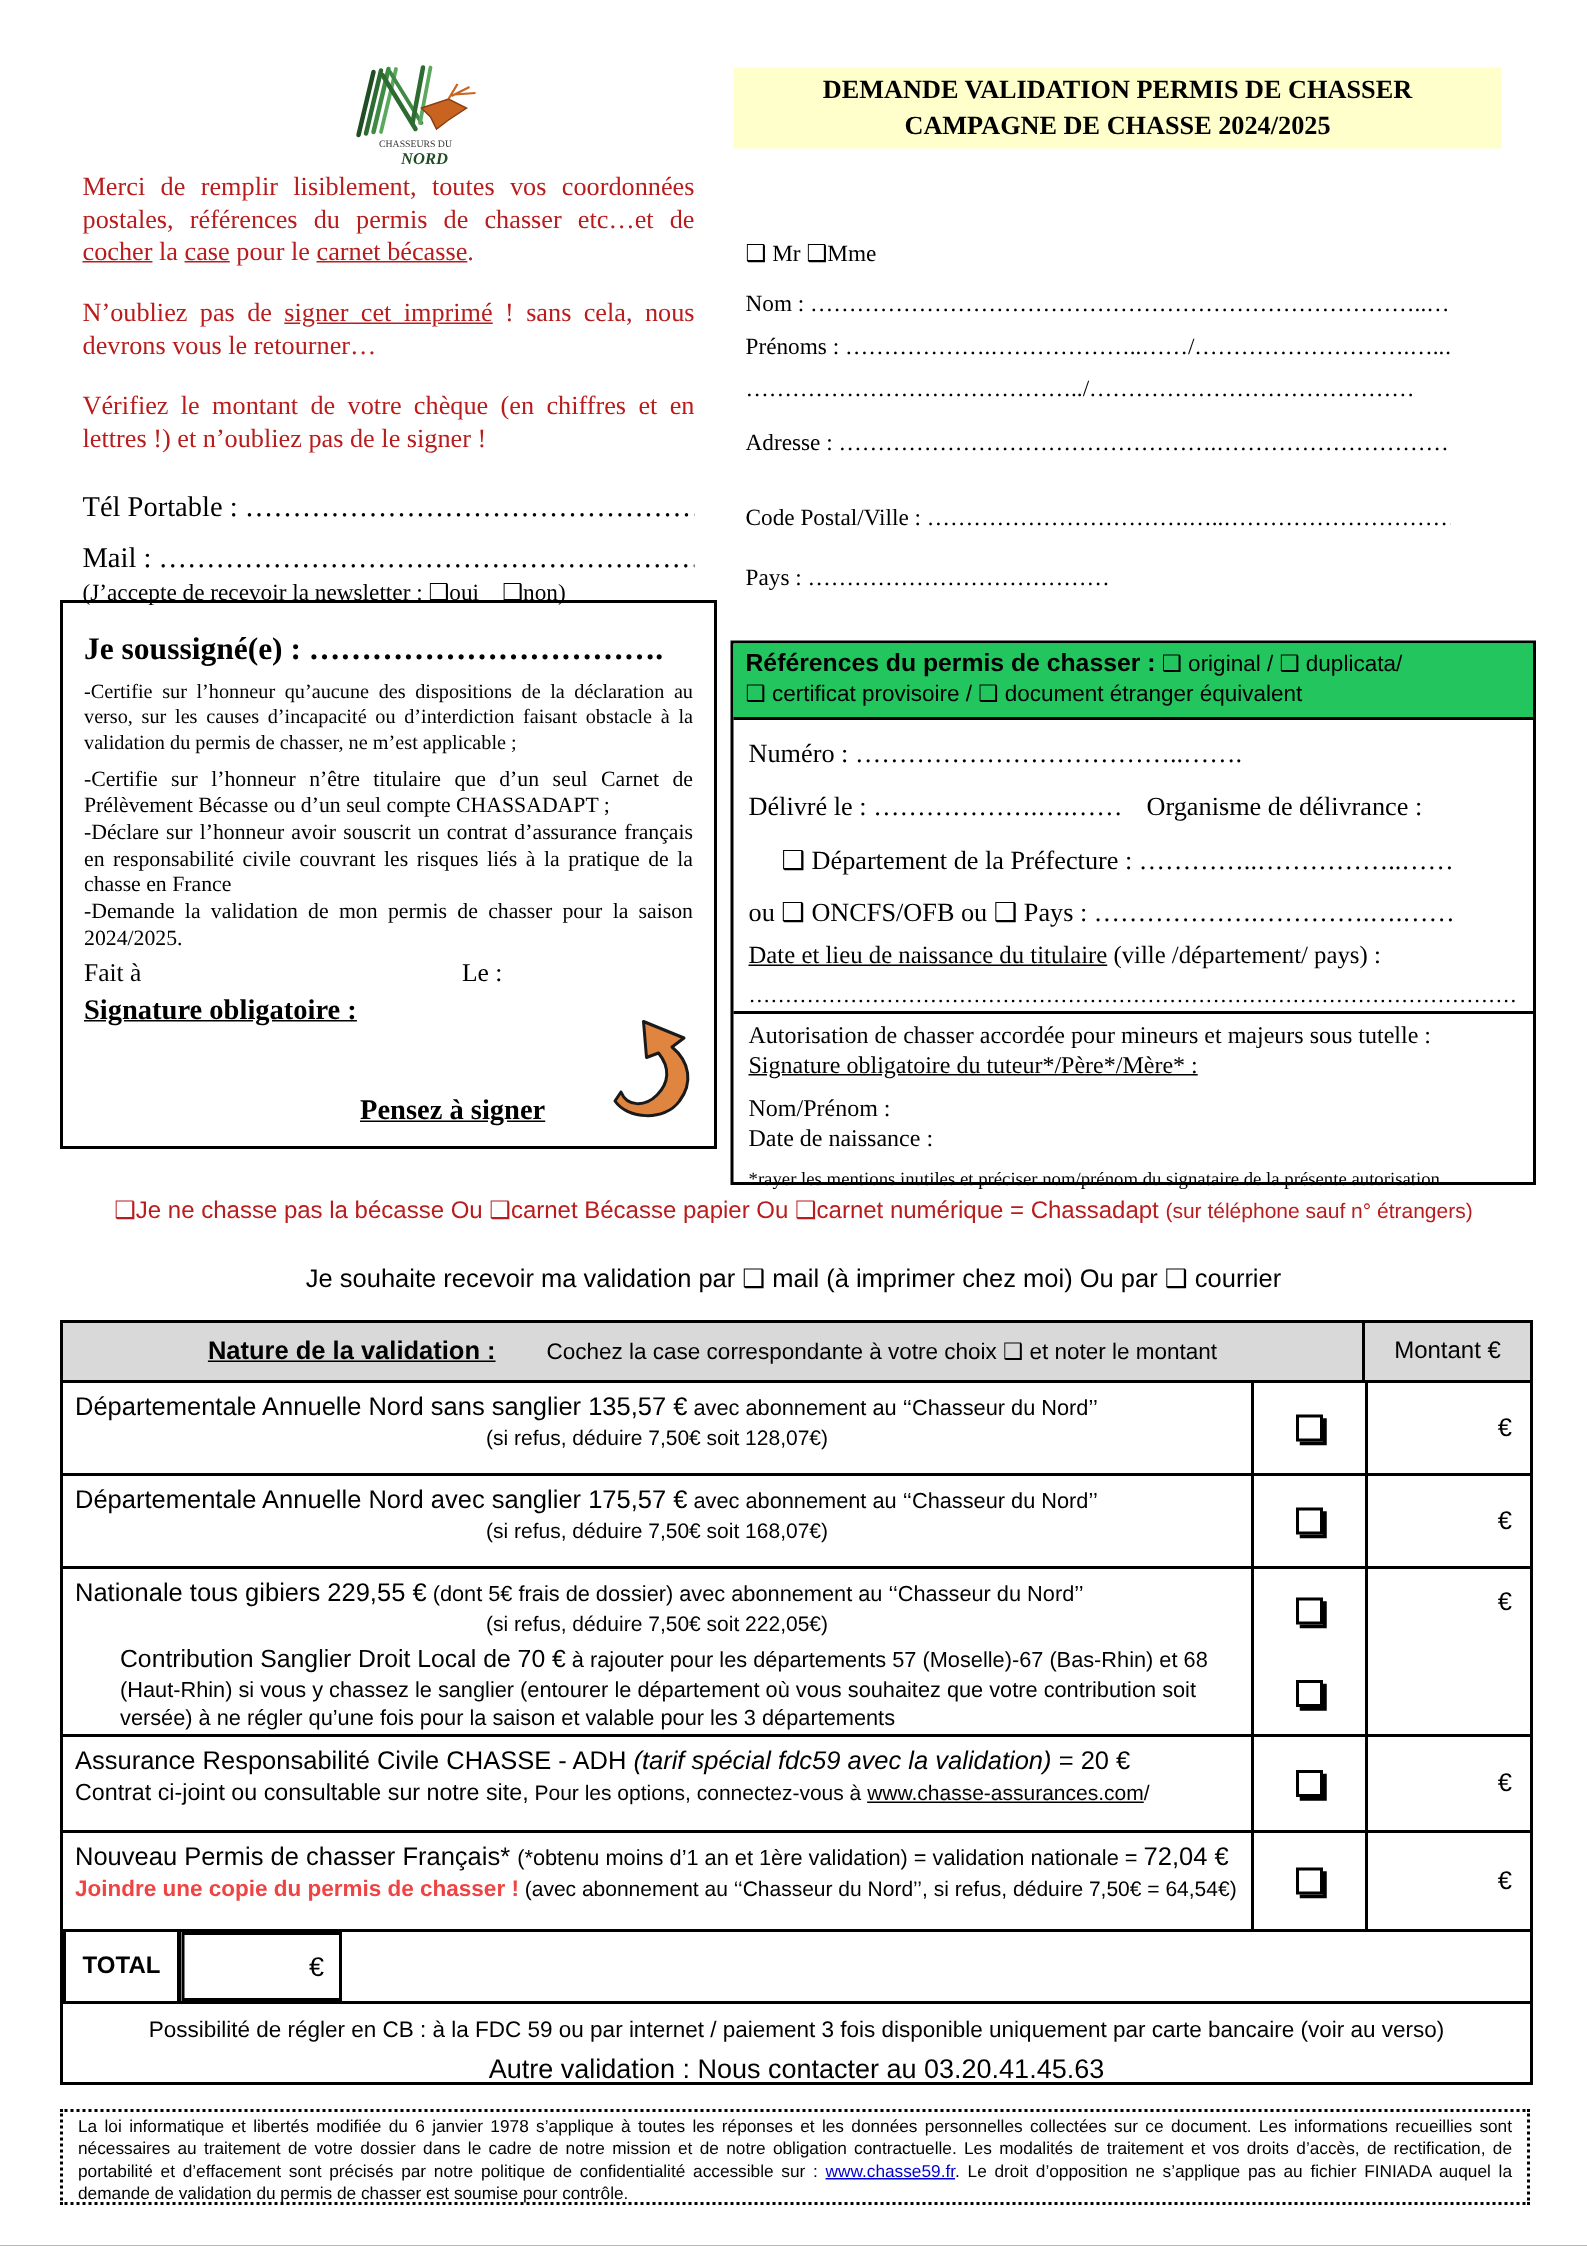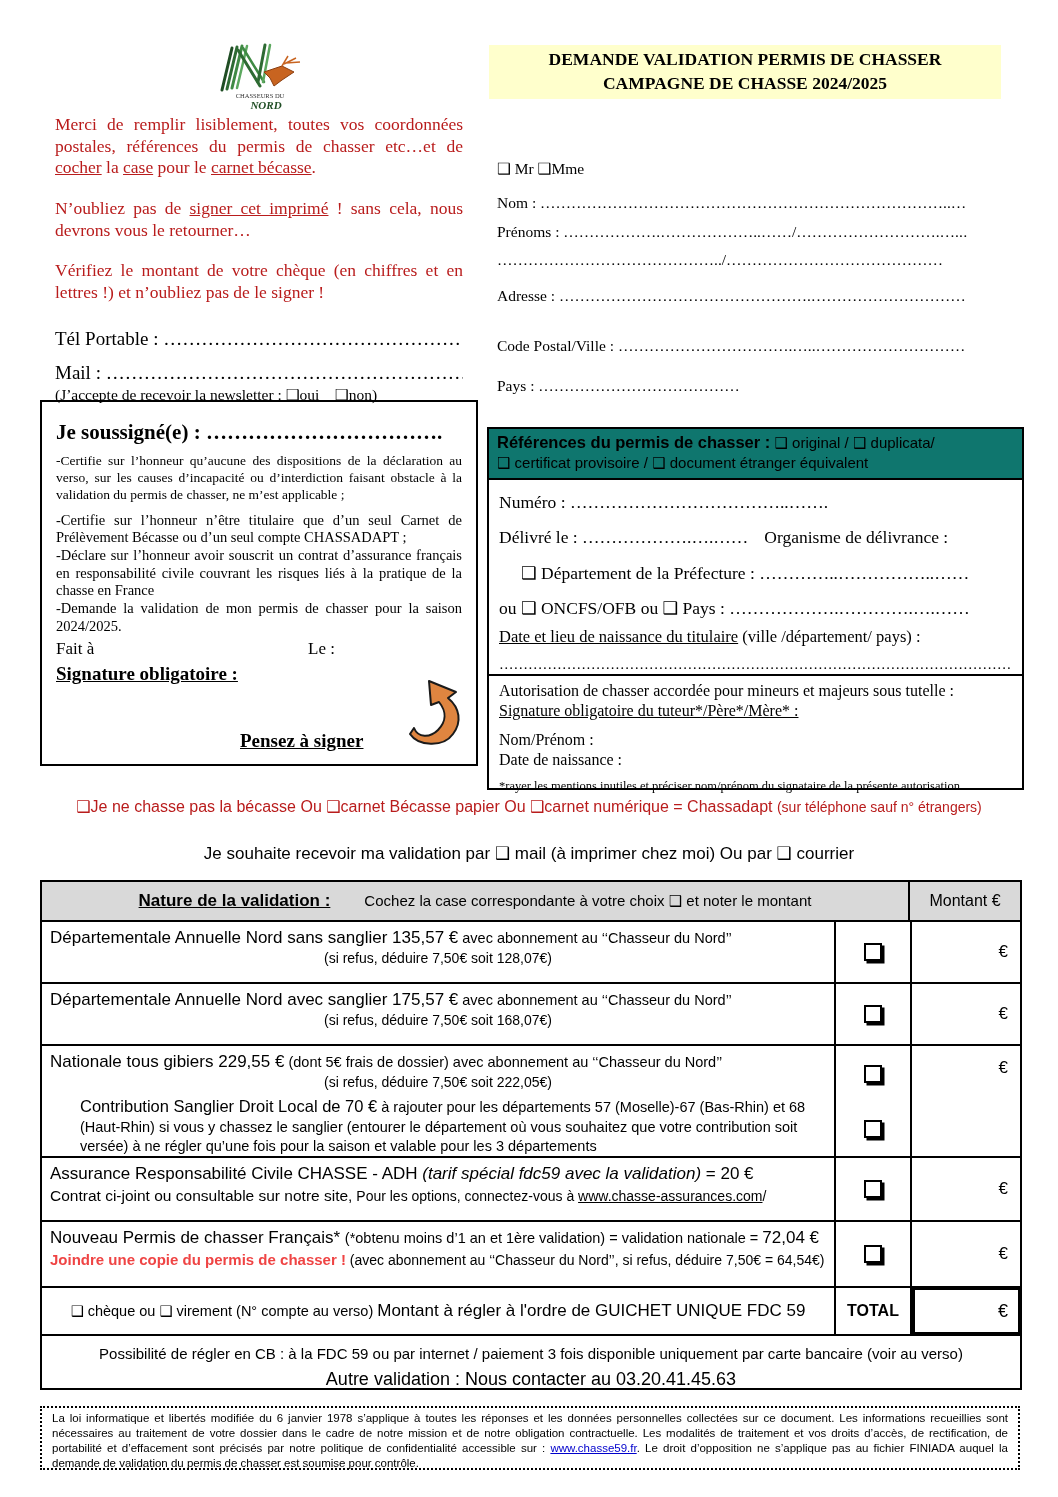--- a/index.html
+++ b/index.html
@@ -3,21 +3,21 @@
 <meta charset="utf-8">
 <style>
   html,body{margin:0;padding:0;background:#888;}
   .page{position:relative;width:1058px;height:1497px;background:#fff;overflow:hidden;
         font-family:"Liberation Serif","DejaVu Serif",serif;color:#000;}
   .b{font-weight:normal}.i{font-style:italic}.u{text-decoration:underline}
   .nowrap{white-space:nowrap;overflow:hidden}
   .orange{color:#b91c1c}
 
   
-  .logo{position:absolute;left:208px;top:42px;width:100px;height:70px;text-align:right;}
+  .logo{position:absolute;left:225px;top:42px;width:100px;height:70px;text-align:right;}
 
   
   .title-box{position:absolute;left:489px;top:45px;width:512px;background:#FFFFCC;
              text-align:center;font-weight:bold;font-size:17.5px;line-height:1.35;padding:3px 0 4px;}
 
   
   .intro{position:absolute;left:55px;top:114px;width:408px;}
   .intro p{margin:0 0 19px 0;font-size:17.5px;line-height:1.24;text-align:justify;}
   .tel-line{font-size:19px;margin-top:24px;}
   .mail-line{font-size:19px;margin-top:12px;}
@@ -35,21 +35,21 @@
   .bl-p{font-size:14.5px;line-height:1.22;text-align:justify;margin:0;}
   .bl-faitle{font-size:17px;margin-top:4px;position:relative;height:24px;}
   .bl-le{position:absolute;left:252px;top:0;}
   .bl-sig{font-size:19px;font-weight:bold;text-decoration:underline;}
   .bl-pensez{position:absolute;left:198px;bottom:12px;font-size:19px;font-weight:bold;text-decoration:underline;}
   .bl-arrow{position:absolute;right:6px;bottom:10px;}
 
   
   .box-right{position:absolute;left:487px;top:427px;width:537px;height:363px;border:2px solid #000;
              box-sizing:border-box;}
-  .refs-header{background:#0f766e;border-bottom:2px solid #000;padding:3px 8px 5px;
+  .refs-header{background:#22c55e;border-bottom:2px solid #000;padding:3px 8px 5px;
                font-family:"Liberation Sans","DejaVu Sans",sans-serif;font-size:15px;line-height:1.3;}
   .refs-header .hb{font-weight:bold;font-size:16.5px;}
   .refs-body{padding:4px 10px;height:186px;border-bottom:2px solid #000;font-size:17.5px;}
   .refs-numero{margin-top:8px;font-family:Liberation Serif, serif;}
   .refs-delivre{margin-top:14px;}
   .refs-dept{margin-top:15px;padding-left:22px;}
   .refs-oncfs{margin-top:14px;}
   .refs-naiss{margin-top:8px;font-size:16.5px;}
   .refs-dots{margin-top:9px;font-size:14.5px;}
   .autor{padding:5px 10px;font-size:16px;line-height:1.25;}
@@ -256,21 +256,20 @@
         <div class="l1"><span>Nouveau Permis de chasser Français* </span><span class="post">(*obtenu moins d’1 an et 1ère validation) = validation nationale = </span><span class="b">72,04 €</span></div>
         <div class="l2-left"><span class="joindre">Joindre une copie du permis de chasser !</span><span class="sm"> (avec abonnement au ‘‘Chasseur du Nord’’, si refus, déduire 7,50€ = 64,54€)</span></div>
       </div>
       <div class="cbx-cell">
           <span class="cbox"></span>
         </div>
       <div class="eur-cell">€</div>
     </div>
 
     <div class="trow trow-total">
-      <div class="desc"><span>❑ chèque ou ❑ virement (N° compte au verso) </span><span class="big b">Montant</span><span class="big"> à régler à l'ordre de </span><span class="big b">GUICHET UNIQUE FDC 59</span></div>
       <div class="total-cell">TOTAL</div>
       <div class="total-eur">€</div>
     </div>
 
     <div class="tfree">
       <div class="cb-line">Possibilité de régler en CB : à la FDC 59 ou par internet / paiement 3 fois disponible uniquement par carte bancaire (voir au verso)</div>
       <div class="autre-line"><span class="b">Autre validation :</span><span> Nous contacter au 03.20.41.45.63</span></div>
     </div>
 
   </div>

